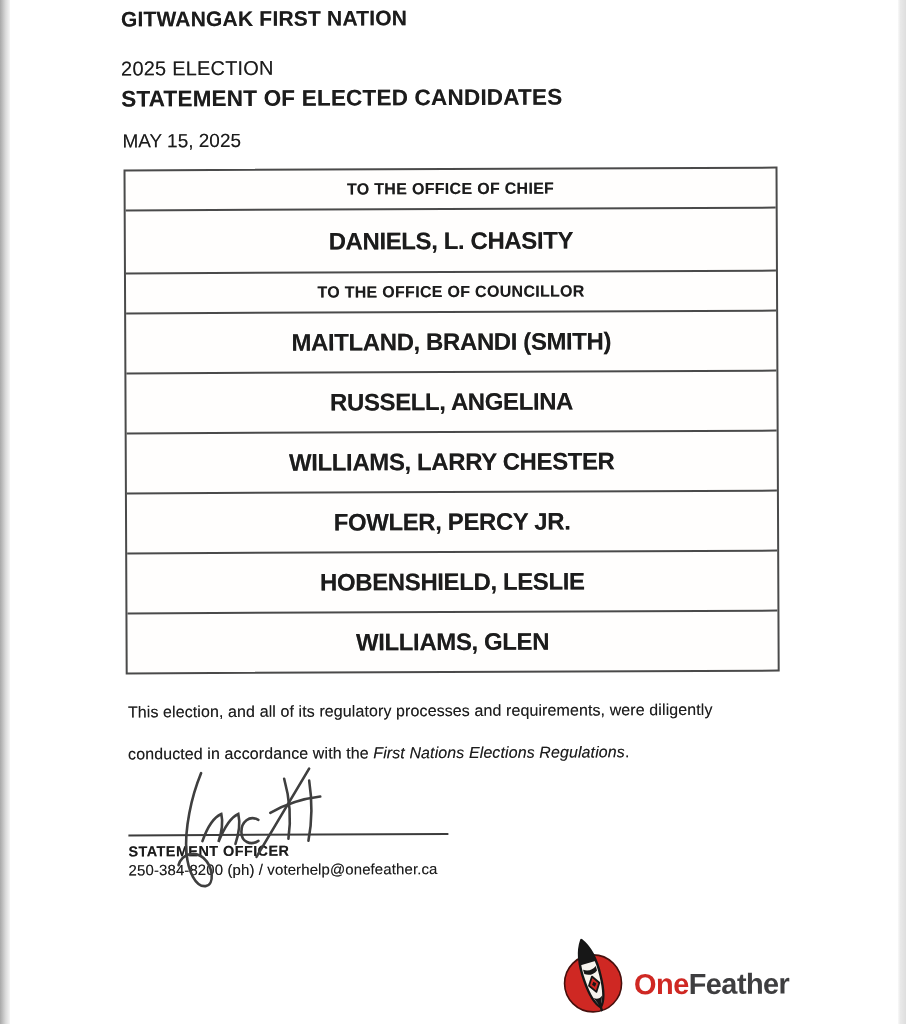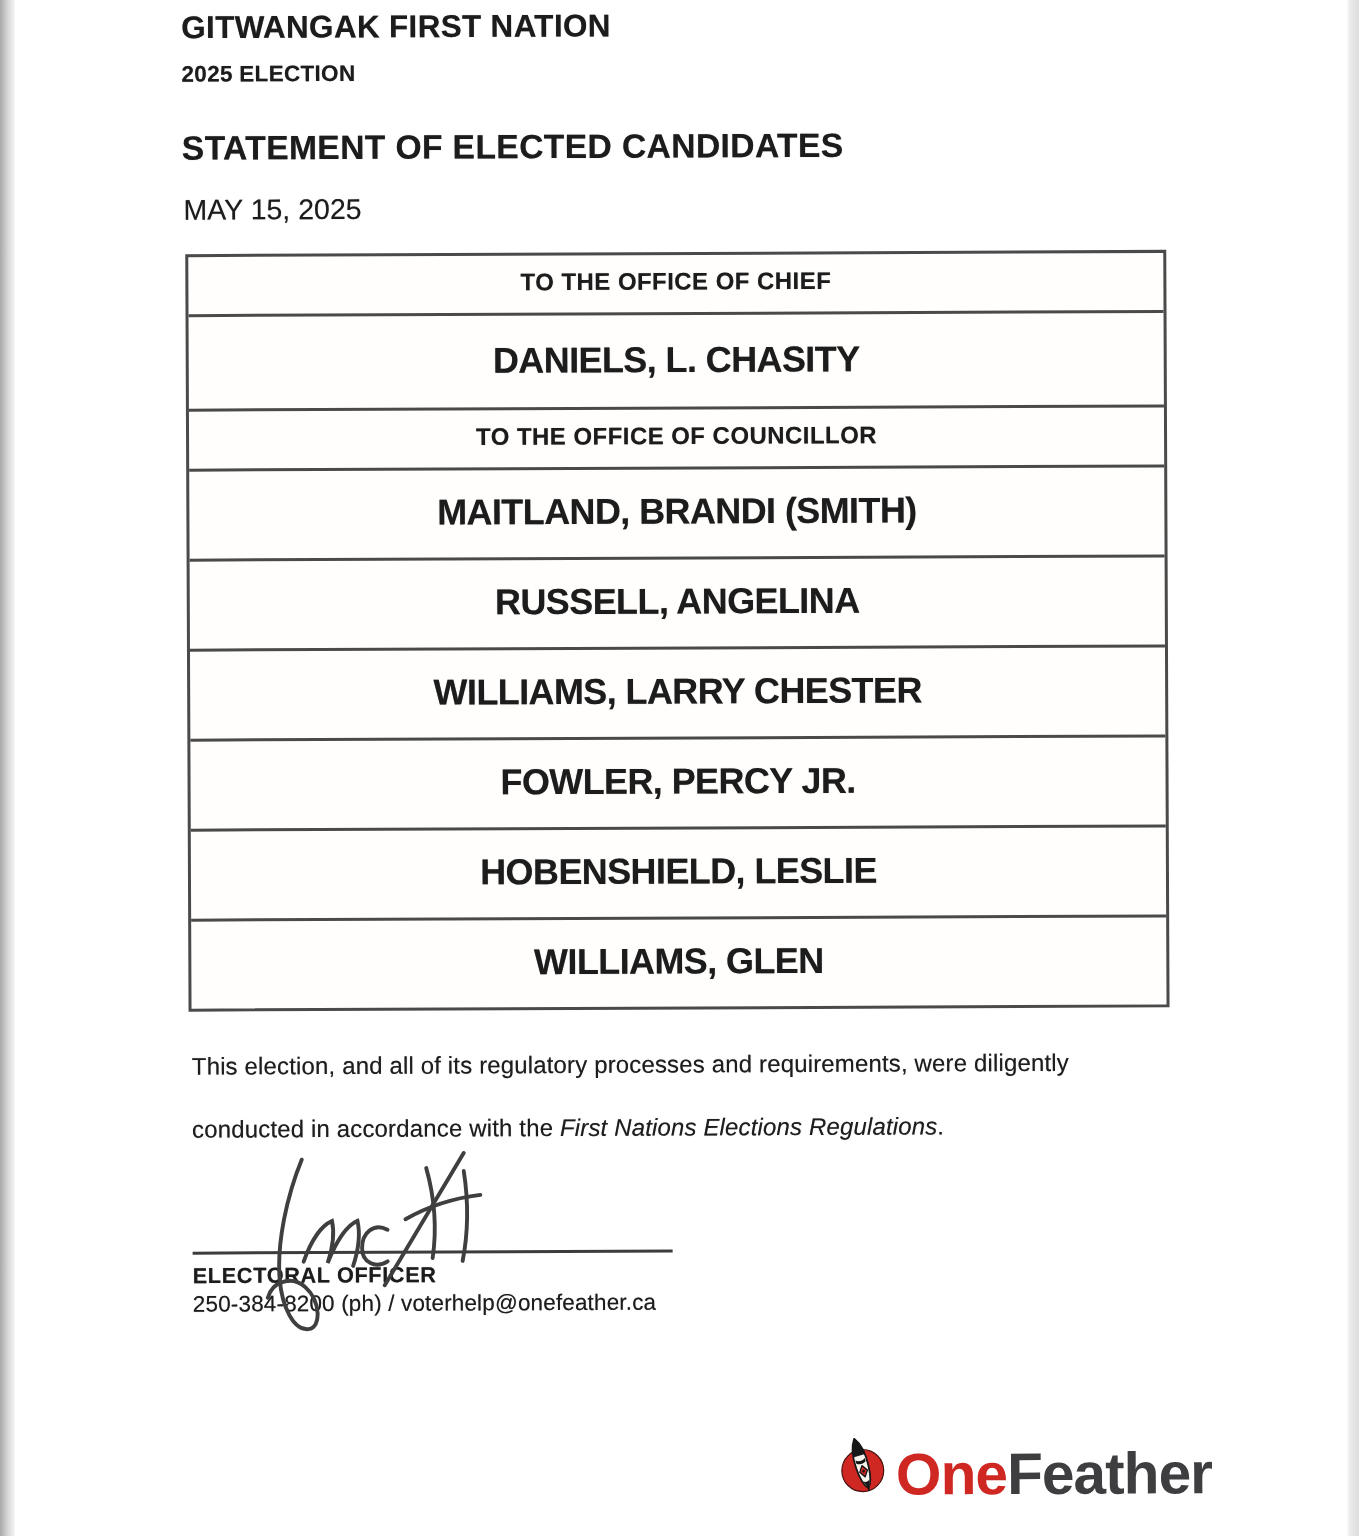--- a/index.html
+++ b/index.html
@@ -22,22 +22,22 @@
   .content{
     position:absolute;left:0;top:0;width:906px;height:1024px;
     transform:rotate(-0.25deg);
     text-shadow:0 0 0.5px rgba(30,30,30,0.55);
   }
   .org{
     position:absolute;left:123px;top:6px;
     font-size:21px;font-weight:bold;letter-spacing:0.2px;
   }
   .election{
-    position:absolute;left:123px;top:40px;
-    font-size:15px;font-weight:bold;letter-spacing:0.2px;
+    position:absolute;left:123px;top:56px;
+    font-size:20px;font-weight:normal;letter-spacing:0.2px;
   }
   .doc-title{
     position:absolute;left:123px;top:85px;
     font-size:22.5px;font-weight:bold;letter-spacing:0.2px;
   }
   .doc-date{
     position:absolute;left:124px;top:129px;
     font-size:19px;
   }
   .results-table{
@@ -74,21 +74,21 @@
   }
   .officer-contact{
     position:absolute;left:127px;top:860px;
     font-size:15px;letter-spacing:0.1px;
   }
   .logo{
     position:absolute;left:556px;top:936px;width:250px;height:84px;
     display:flex;align-items:center;text-shadow:none;
   }
   .logo-text{
-    font-size:39px;font-weight:bold;letter-spacing:-0.6px;
+    font-size:29px;font-weight:bold;letter-spacing:-0.6px;
     margin-left:4px;margin-top:14px;
   }
 </style>
 </head>
 <body>
 
 <div>
   <div class="content">
 
     <div class="org">GITWANGAK FIRST NATION</div>
@@ -117,21 +117,21 @@
         <path d="M63 88 C68 74 75 64 82 61 C84 70 82 80 79 89 C85 74 92 64 99 61 C101 70 99 82 96 91"></path>
         <path d="M119 67 C110 62 102 69 102 79 C102 89 111 93 119 88"></path>
         <path d="M117 104 L170 16"></path>
         <path d="M145 26 C150 44 152 66 149 86"></path>
         <path d="M170 28 C173 48 173 68 169 88"></path>
         <path d="M131 60 C147 51 164 46 181 44"></path>
       </g>
     </svg>
 
     <div class="sig-line"></div>
-    <div class="officer-title">ELECTORAL OFFICER</div>
+    <div class="officer-title">STATEMENT OFFICER</div>
     <div class="officer-contact">250-384-8200 (ph) / voterhelp@onefeather.ca</div>
 
     <div class="logo">
       <svg width="72" height="84" viewBox="0 0 72 84">
         <circle cx="35" cy="48" r="28.5" fill="#cf2823" stroke="#47100d" stroke-width="1.6"></circle>
         <g transform="translate(35,45) rotate(-16)">
           <path d="M0,-42 C6.5,-33 9.5,-18 8.5,-2 C7.8,13 5,23 0,28 C-5,23 -7.8,13 -8.5,-2 C-9.5,-18 -6.5,-33 0,-42 Z" fill="#f7f4ee" stroke="#171717" stroke-width="2.4" stroke-linejoin="round"></path>
           <path d="M0,-42 C4.8,-35.5 7.6,-27 8.4,-18 L-8.4,-18 C-7.6,-27 -4.8,-35.5 0,-42 Z" fill="#171717"></path>
           <path d="M-6.6,-13 C-2.5,-10 2.5,-10 6.6,-13 L6.6,-8.5 C2.5,-5.5 -2.5,-5.5 -6.6,-8.5 Z" fill="#171717"></path>
           <path d="M0,-4 L5.4,4 L0,12 L-5.4,4 Z" fill="#cf2823" stroke="#171717" stroke-width="1.8" stroke-linejoin="round"></path>

